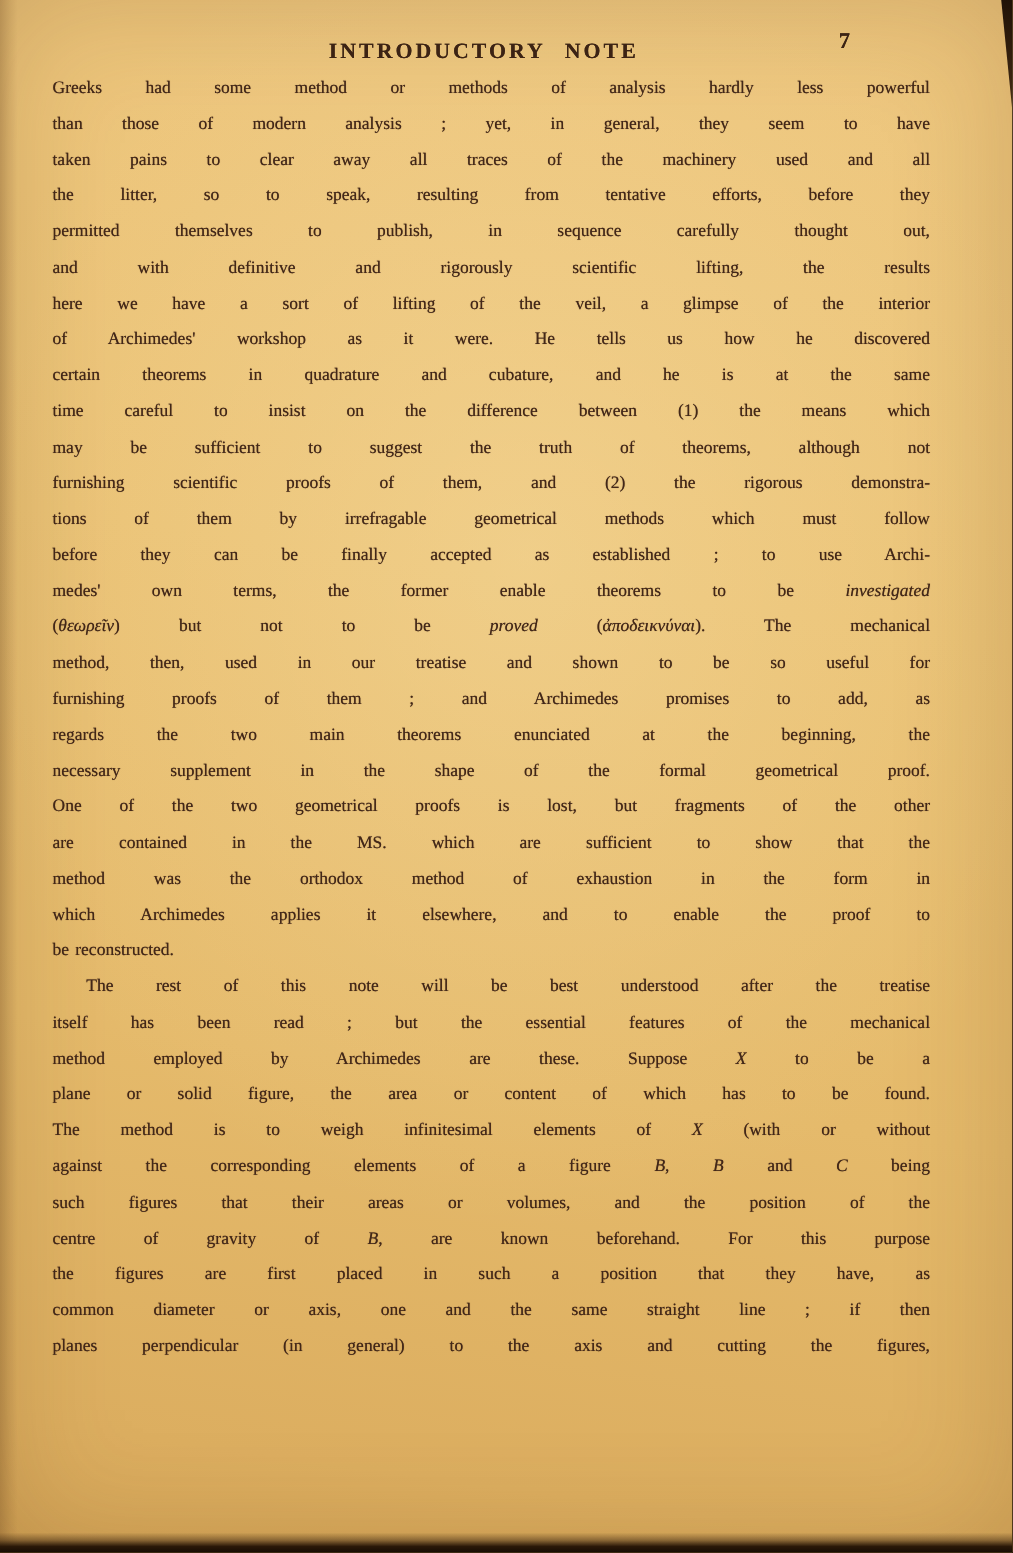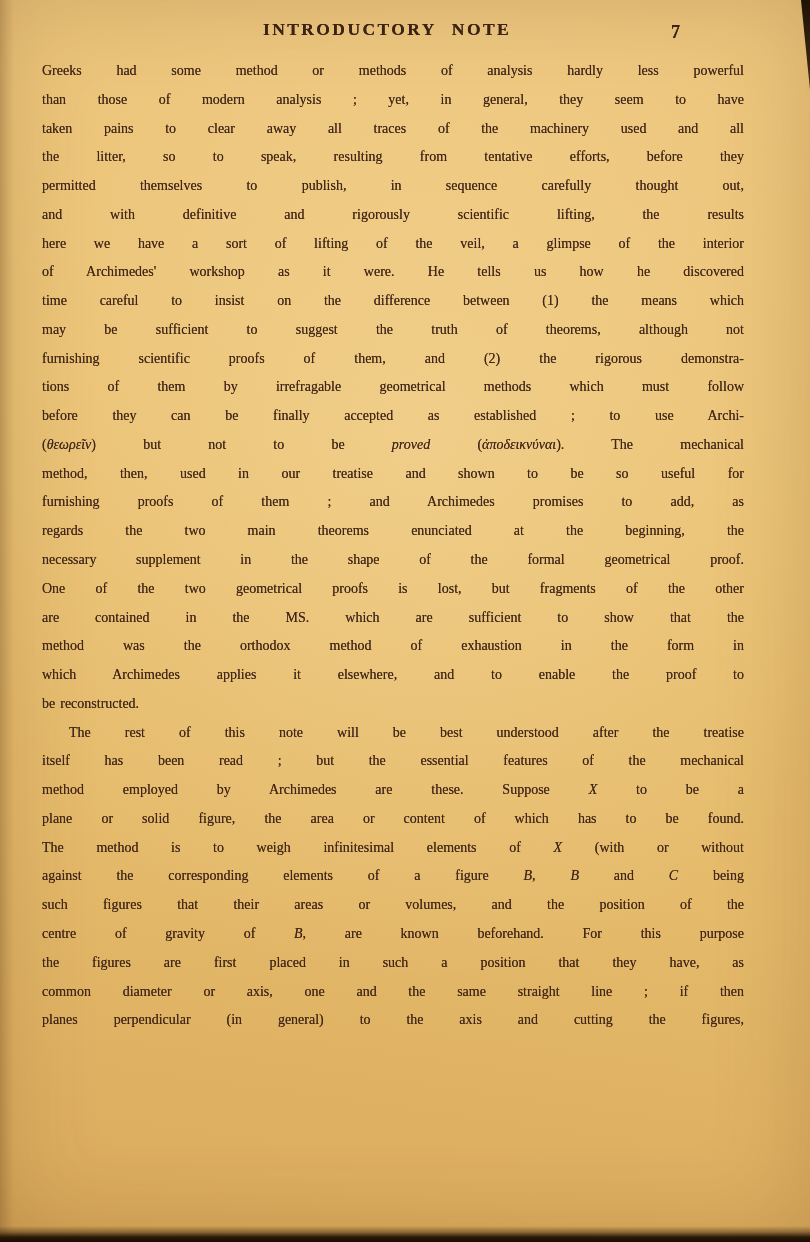--- a/index.html
+++ b/index.html
@@ -31,21 +31,21 @@
     pointer-events:none;
   }
   .corner-sliver{
     position:absolute;top:0;right:0;width:11px;height:102px;
     background:linear-gradient(200deg,#1f1206 0%,#3a2410 60%,#5b3b1c 100%);
     clip-path:polygon(18% 0%,100% 0%,100% 88%);
     pointer-events:none;
   }
   .header{position:absolute;top:19px;left:0;right:0;height:26px;}
   .title{
-    position:absolute;left:263px;top:0;
+    position:absolute;left:263px;top:11px;
     font-weight:bold;font-size:17.5px;letter-spacing:2.4px;word-spacing:9px;
     color:#3c2314;
     text-shadow:0 0 .5px rgba(60,35,20,.85);
   }
   .page-num{
     position:absolute;left:671px;top:3px;
     font-weight:bold;font-size:18px;color:#3c2314;
     text-shadow:0 0 .5px rgba(60,35,20,.85);
   }
   .body-text{
@@ -77,25 +77,27 @@
 
   <div class="body-text">
       <div class="line">Greeks had some method or methods of analysis hardly less powerful</div>
       <div class="line">than those of modern analysis ; yet, in general, they seem to have</div>
       <div class="line">taken pains to clear away all traces of the machinery used and all</div>
       <div class="line">the litter, so to speak, resulting from tentative efforts, before they</div>
       <div class="line">permitted themselves to publish, in sequence carefully thought out,</div>
       <div class="line">and with definitive and rigorously scientific lifting, the results</div>
       <div class="line">here we have a sort of lifting of the veil, a glimpse of the interior</div>
       <div class="line">of Archimedes' workshop as it were.  He tells us how he discovered</div>
+      <div class="line">certain theorems in quadrature and cubature, and he is at the same</div>
       <div class="line">time careful to insist on the difference between (1) the means which</div>
       <div class="line">may be sufficient to suggest the truth of theorems, although not</div>
       <div class="line">furnishing scientific proofs of them, and (2) the rigorous demonstra-</div>
       <div class="line">tions of them by irrefragable geometrical methods which must follow</div>
       <div class="line">before they can be finally accepted as established ; to use Archi-</div>
+      <div class="line">medes' own terms, the former enable theorems to be <span class="it">investigated</span></div>
       <div class="line">(<span class="it">θεωρεῖν</span>) but not to be <span class="it">proved</span> (<span class="it">ἀποδεικνύναι</span>).  The mechanical</div>
       <div class="line">method, then, used in our treatise and shown to be so useful for</div>
       <div class="line">furnishing proofs of them ; and Archimedes promises to add, as</div>
       <div class="line">regards the two main theorems enunciated at the beginning, the</div>
       <div class="line">necessary supplement in the shape of the formal geometrical proof.</div>
       <div class="line">One of the two geometrical proofs is lost, but fragments of the other</div>
       <div class="line">are contained in the MS. which are sufficient to show that the</div>
       <div class="line">method was the orthodox method of exhaustion in the form in</div>
       <div class="line">which Archimedes applies it elsewhere, and to enable the proof to</div>
       <div class="line para-end">be reconstructed.</div>

